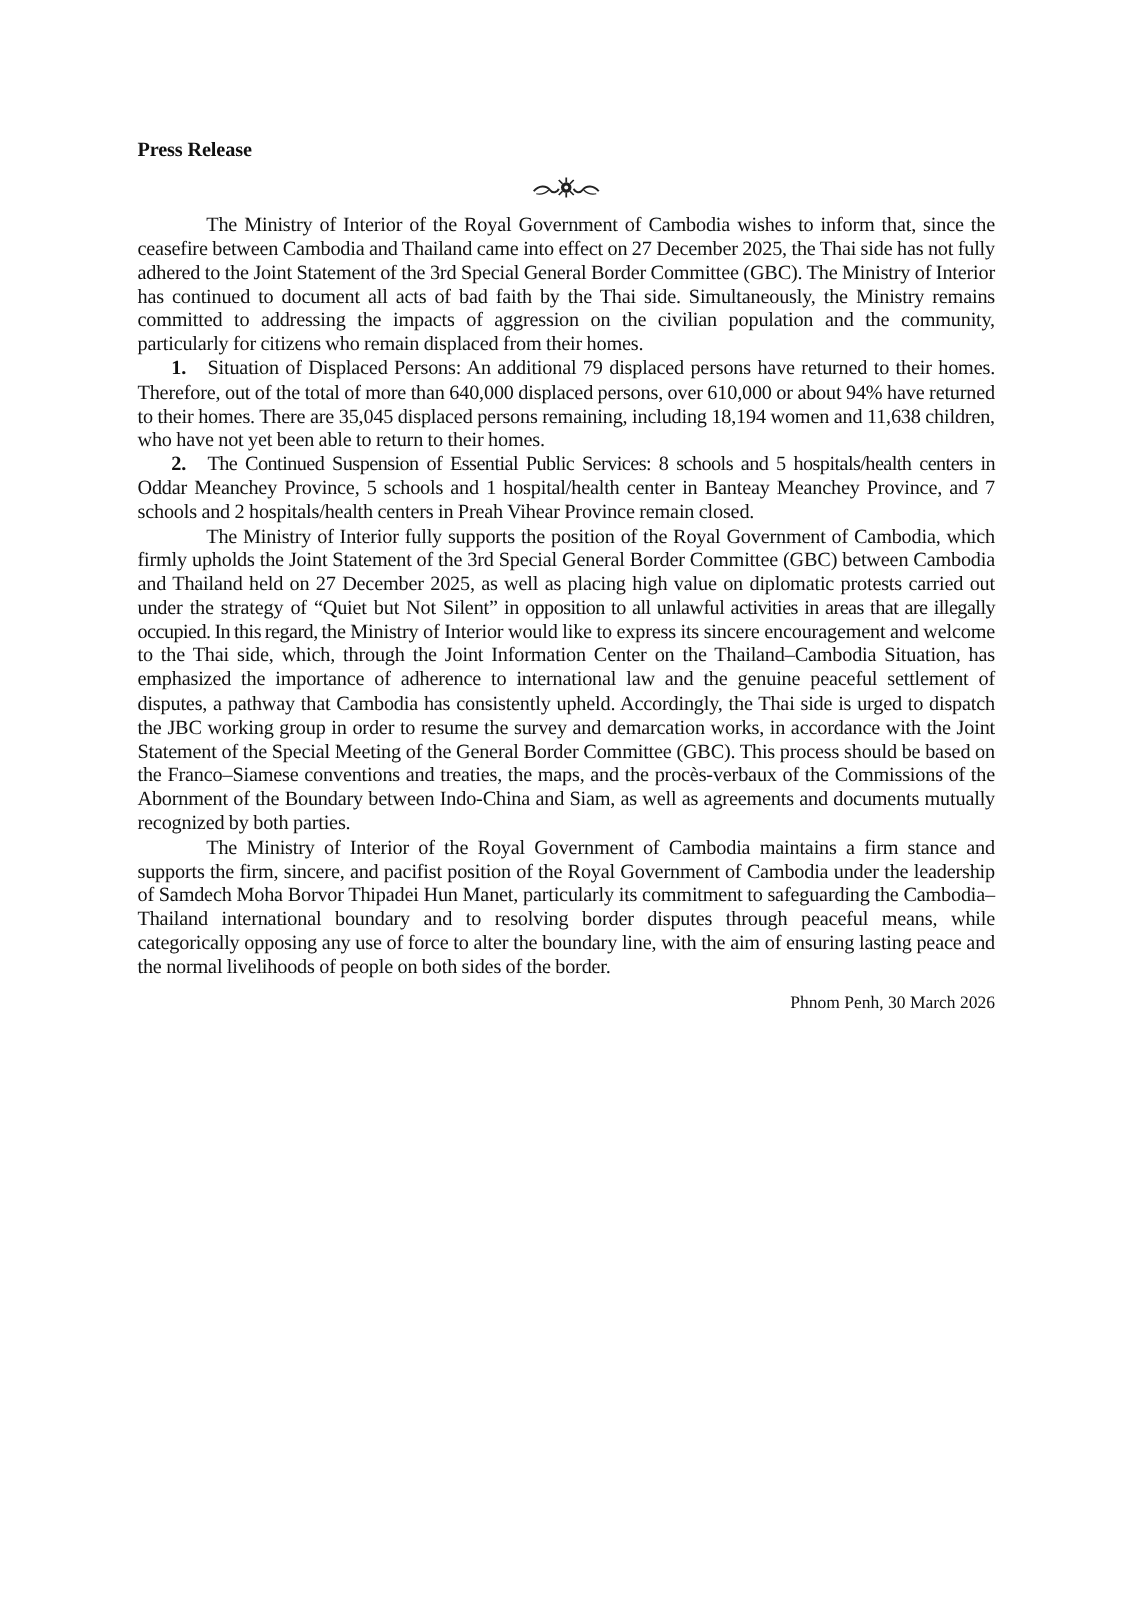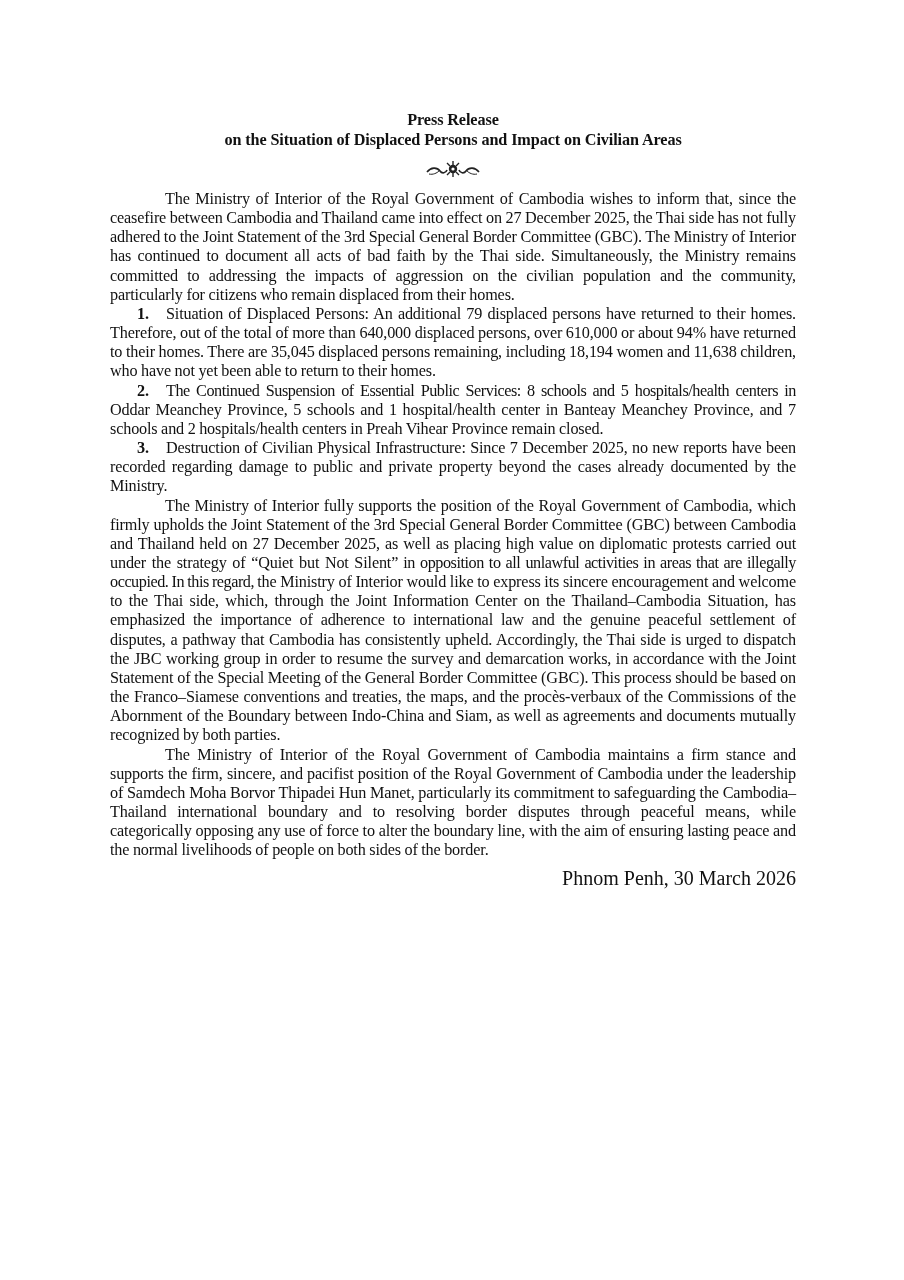--- a/index.html
+++ b/index.html
@@ -15,21 +15,20 @@
       color: #111111;
       font-family: "Liberation Serif", "DejaVu Serif", serif;
     }
     .page {
       position: absolute;
       left: 110px;
       top: 111px;
       width: 686px;
     }
     .header {
-      text-align: center;
       font-weight: bold;
       font-size: 16.2px;
       line-height: 19.5px;
       letter-spacing: -0.1px;
     }
     .header div { white-space: nowrap; }
     .ornament {
       display: block;
       margin: 9px auto 11px auto;
       width: 60px;
@@ -53,33 +52,32 @@
     .list-num {
       font-weight: bold;
       display: inline-block;
       text-indent: 0;
       width: 29px;
     }
     b { font-weight: normal; }
     .tight { letter-spacing: -0.45px; word-spacing: -0.6px; }
     .signature {
       text-align: right;
-      font-size: 20px;
+      font-size: 14px;
       line-height: 19px;
       margin-top: 9px;
     }
   </style>
 </head>
 <body>
 
 <div class="page">
 
   <div class="header">
     <div>Press Release</div>
-    <div>on the Situation of Displaced Persons and Impact on Civilian Areas</div>
   </div>
 
   <svg class="ornament" viewBox="0 0 60 20">
     <path d="M4 13 C8 8, 14 8, 17 12 C19 15, 23 14, 24 11" fill="none" stroke="#222" stroke-width="1.6"></path>
     <path d="M6 15 C10 16, 14 14, 16 12" fill="none" stroke="#222" stroke-width="1"></path>
     <path d="M56 13 C52 8, 46 8, 43 12 C41 15, 37 14, 36 11" fill="none" stroke="#222" stroke-width="1.6"></path>
     <path d="M54 15 C50 16, 46 14, 44 12" fill="none" stroke="#222" stroke-width="1"></path>
     <circle cx="30" cy="10" r="4.2" fill="#222"></circle>
     <circle cx="30" cy="10" r="1.6" fill="#fff"></circle>
     <path d="M30 2 L30 6 M30 14 L30 18 M24 4 L27 7 M36 4 L33 7 M24 16 L27 13 M36 16 L33 13" stroke="#222" stroke-width="1.4"></path>
@@ -87,21 +85,20 @@
 
   <div class="body-text">
 
     <p class="para"><b>The Ministry of Interior of the Royal Government of Cambodia</b><span> wishes to inform that, since the ceasefire between Cambodia and Thailand came into effect on 27 December 2025, the Thai side has not fully adhered to the Joint Statement of the 3rd Special General Border Committee (GBC). </span><b>The Ministry of Interior</b><span> has continued to document all acts of bad faith by the Thai side. Simultaneously, the Ministry remains committed to addressing the impacts of aggression on the civilian population and the community, particularly for citizens who remain displaced from their homes.</span></p>
 
 
     <p class="list-item"><span class="list-num">1.</span><b>Situation of Displaced Persons:</b><span> An additional 79 displaced persons have returned to their homes. Therefore, out of the total of more than 640,000 displaced persons, over 610,000 or about 94% have returned to their homes. There are 35,045 displaced persons remaining, including 18,194 women and 11,638 children, who have not yet been able to return to their homes.</span></p>
 
     <p class="list-item"><span class="list-num">2.</span><b class="tight">The Continued Suspension of Essential Public Services:</b><span class="tight"> 8 schools and 5 hospitals/health centers in </span><b>Oddar Meanchey Province</b><span>, 5 schools and 1 hospital/health center in </span><b>Banteay Meanchey Province</b><span>, and 7 schools and 2 hospitals/health centers in </span><b>Preah Vihear Province</b><span> remain closed.</span></p>
 
-    <p class="list-item"><span class="list-num">3.</span><b>Destruction of Civilian Physical Infrastructure</b><span>: Since 7 December 2025, no new reports have been recorded regarding damage to public and private property beyond the cases already documented by the Ministry.</span></p>
 
     <p class="para"><b>The Ministry of Interior</b><span> fully supports the position of the Royal Government of Cambodia, which firmly upholds the Joint Statement of the 3rd Special General Border Committee (GBC) between Cambodia and Thailand held on 27 December 2025, as well as placing high value on diplomatic protests carried out under the strategy of </span><b>“Quiet but Not Silent”</b><span class="tight"> in opposition to all unlawful activities in areas that are illegally occupied. In this regard, </span><b>the Ministry of Interior</b><span> would like to express its sincere encouragement and welcome to the Thai side, which, through the Joint Information Center on the Thailand–Cambodia Situation, has emphasized the importance of adherence to international law and the genuine peaceful settlement of disputes, a pathway that Cambodia has consistently upheld. Accordingly, the Thai side is urged to dispatch the JBC working group in order to resume the survey and demarcation works, in accordance with the Joint Statement of the Special Meeting of the General Border Committee (GBC). This process should be based on the Franco–Siamese conventions and treaties, the maps, and the procès-verbaux of the Commissions of the Abornment of the Boundary between Indo-China and Siam, as well as agreements and documents mutually recognized by both parties.</span></p>
 
     <p class="para"><b>The Ministry of Interior of the Royal Government of Cambodia</b><span> maintains a firm stance and supports the firm, sincere, and pacifist position of the Royal Government of Cambodia under the leadership of </span><b>Samdech Moha Borvor Thipadei Hun Manet</b><span>, particularly its commitment to safeguarding the Cambodia–Thailand international boundary and to resolving border disputes through peaceful means, while categorically opposing any use of force to alter the boundary line, with the aim of ensuring lasting peace and the normal livelihoods of people on both sides of the border.</span></p>
 
   </div>
 
   <div class="signature">Phnom Penh, 30 March 2026</div>
 
 </div>

